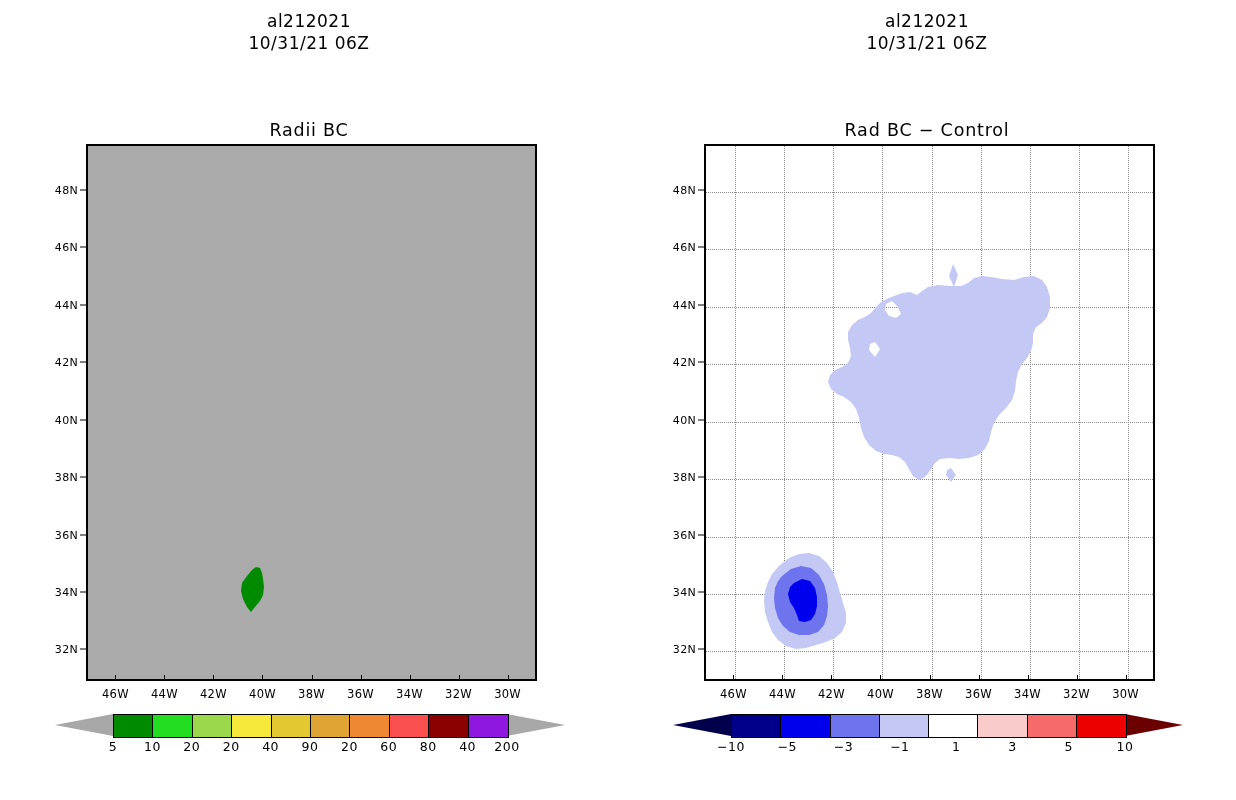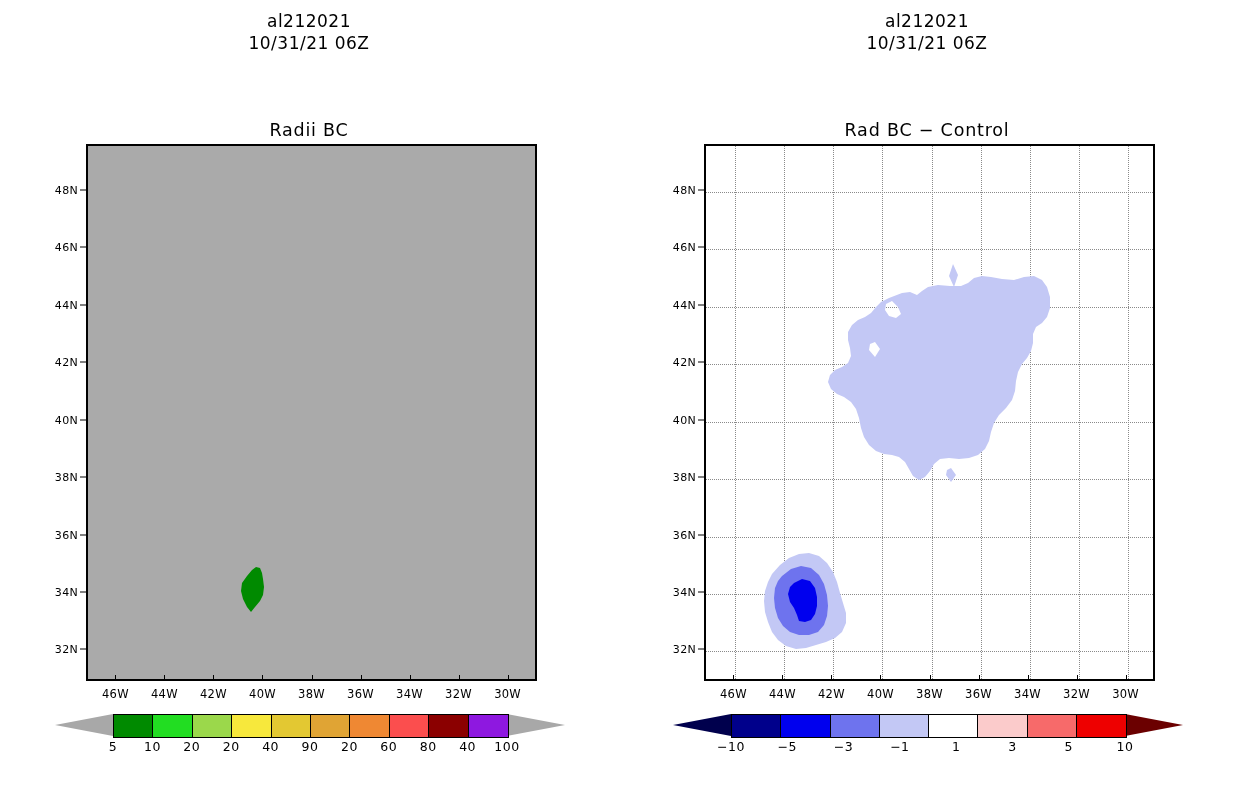--- a/index.html
+++ b/index.html
@@ -132,21 +132,21 @@
       <div class="cbar-tick" style="left: 58px; top: 25px;">5</div>
       <div class="cbar-tick" style="left: 97.4px; top: 25px;">10</div>
       <div class="cbar-tick" style="left: 136.8px; top: 25px;">20</div>
       <div class="cbar-tick" style="left: 176.2px; top: 25px;">20</div>
       <div class="cbar-tick" style="left: 215.6px; top: 25px;">40</div>
       <div class="cbar-tick" style="left: 255px; top: 25px;">90</div>
       <div class="cbar-tick" style="left: 294.4px; top: 25px;">20</div>
       <div class="cbar-tick" style="left: 333.8px; top: 25px;">60</div>
       <div class="cbar-tick" style="left: 373.2px; top: 25px;">80</div>
       <div class="cbar-tick" style="left: 412.6px; top: 25px;">40</div>
-      <div class="cbar-tick" style="left: 452px; top: 25px;">100</div>
+      <div class="cbar-tick" style="left: 452px; top: 25px;">200</div>
     </div>
 </div>
 
 <div class="panel" id="panel-right">
   <div class="title-block t-storm">al212021</div>
   <div class="title-block t-date">10/31/21 06Z</div>
   <div class="title-block t-sub">Rad BC − Control</div>
 
   <div class="plot" id="plot-right">
     <div id="grid-right">

